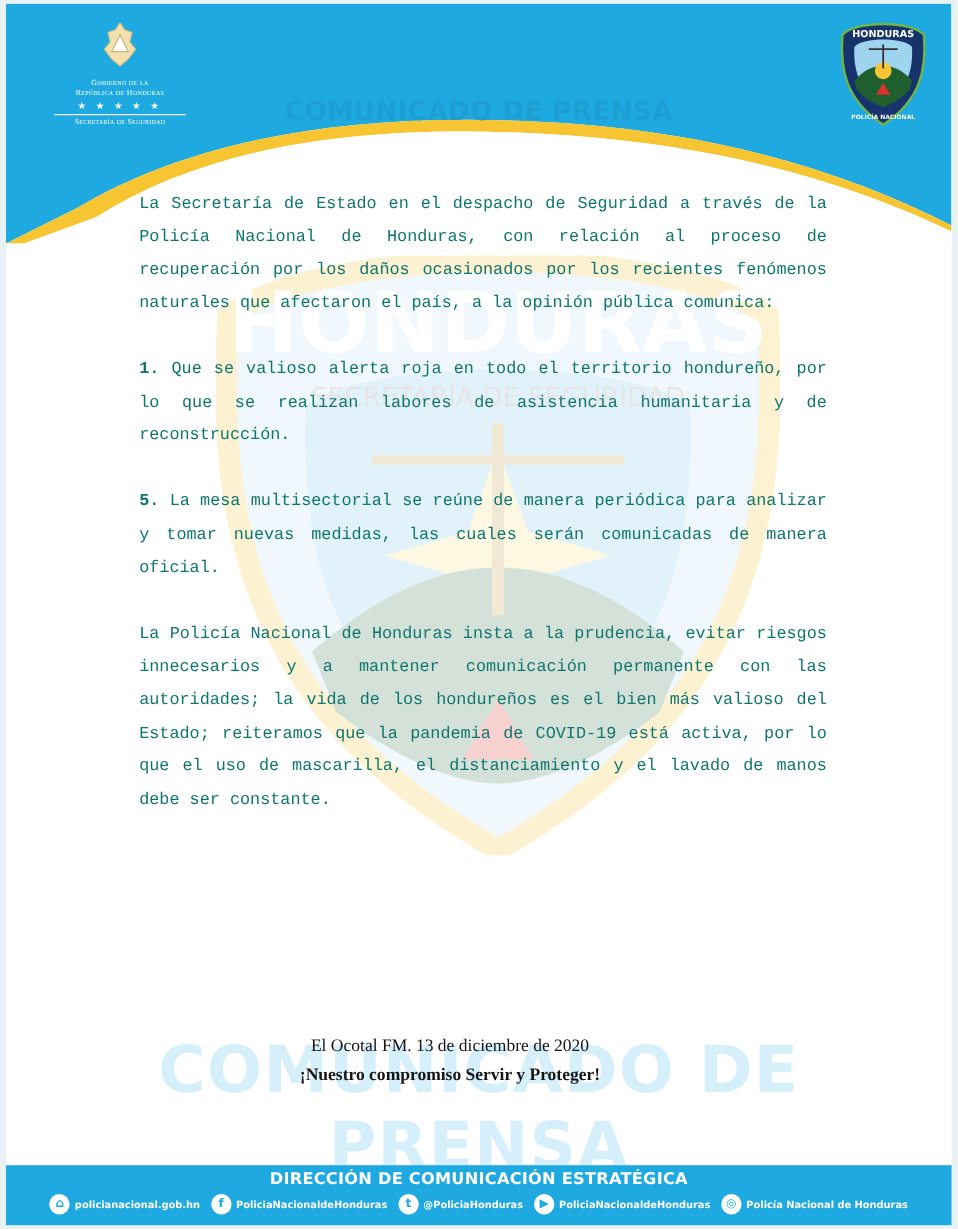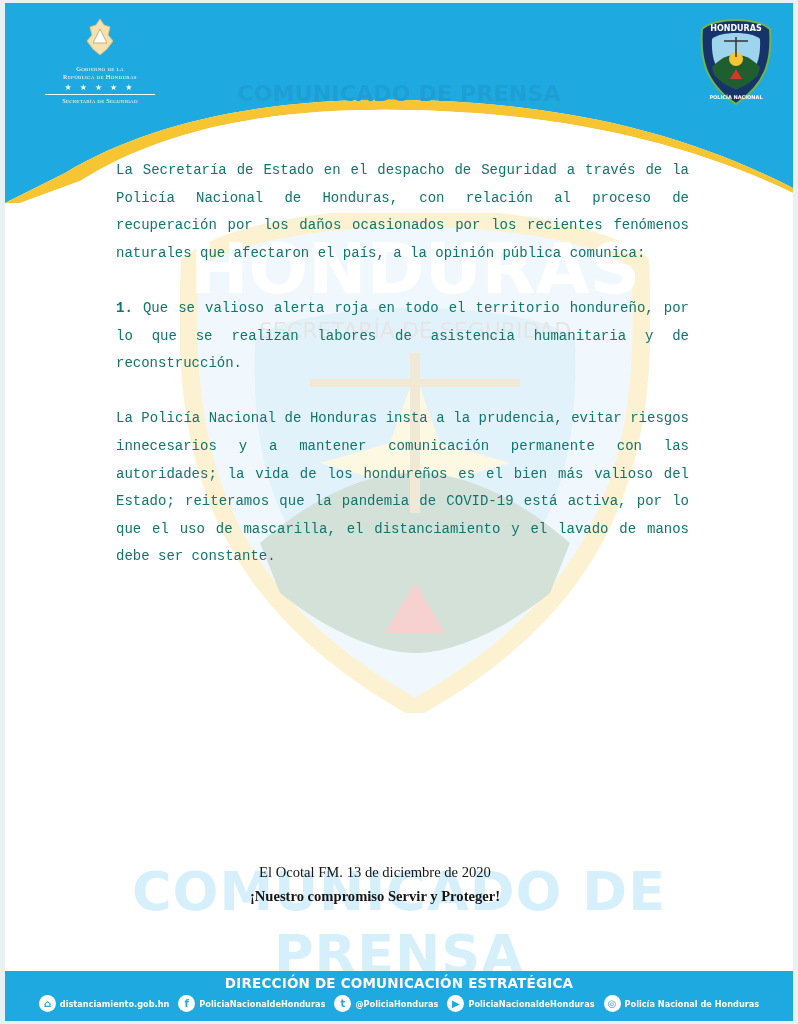--- a/index.html
+++ b/index.html
@@ -72,35 +72,36 @@
     <line x1="130" y1="170" x2="340" y2="170" stroke="#c79a4a" stroke-width="8"></line>
     <text x="235" y="80" text-anchor="middle" font-family="DejaVu Sans, sans-serif" font-weight="bold" font-size="70" fill="#ffffff">HONDURAS</text>
     <text x="235" y="125" text-anchor="middle" font-family="DejaVu Sans, sans-serif" font-size="22" fill="#8b8b8b">SECRETARÍA DE SEGURIDAD</text>
   </svg>
 
   <div class="watermark-bottom">COMUNICADO DE PRENSA</div>
 
   <div class="body">
     <p>La Secretaría de Estado en el despacho de Seguridad a través de la Policía Nacional de Honduras, con relación al proceso de recuperación por los daños ocasionados por los recientes fenómenos naturales que afectaron el país, a la opinión pública comunica:</p>
     <p><b>1.</b><span> Que se valioso alerta roja en todo el territorio hondureño, por lo que se realizan labores de asistencia humanitaria y de reconstrucción.</span></p>
+    <p><b>5.</b><span> La mesa multisectorial se reúne de manera periódica para analizar y tomar nuevas medidas, las cuales serán comunicadas de manera oficial.</span></p>
     <p>La Policía Nacional de Honduras insta a la prudencia, evitar riesgos innecesarios y a mantener comunicación permanente con las autoridades; la vida de los hondureños es el bien más valioso del Estado; reiteramos que la pandemia de COVID-19 está activa, por lo que el uso de mascarilla, el distanciamiento y el lavado de manos debe ser constante.</p>
   </div>
 
   <div class="closing">
     <div>El Ocotal FM. 13 de diciembre de 2020</div>
     <div class="motto">¡Nuestro compromiso Servir y Proteger!</div>
   </div>
 </div>
 
 <div class="footer">
   <div class="ftitle">DIRECCIÓN DE COMUNICACIÓN ESTRATÉGICA</div>
   <div class="socials">
     <div class="soc">
       <span class="ico">⌂</span>
-      <span>distanciamiento.gob.hn</span>
+      <span>policianacional.gob.hn</span>
     </div>
     <div class="soc">
       <span class="ico">f</span>
       <span>PoliciaNacionaldeHonduras</span>
     </div>
     <div class="soc">
       <span class="ico">t</span>
       <span>@PoliciaHonduras</span>
     </div>
     <div class="soc">

